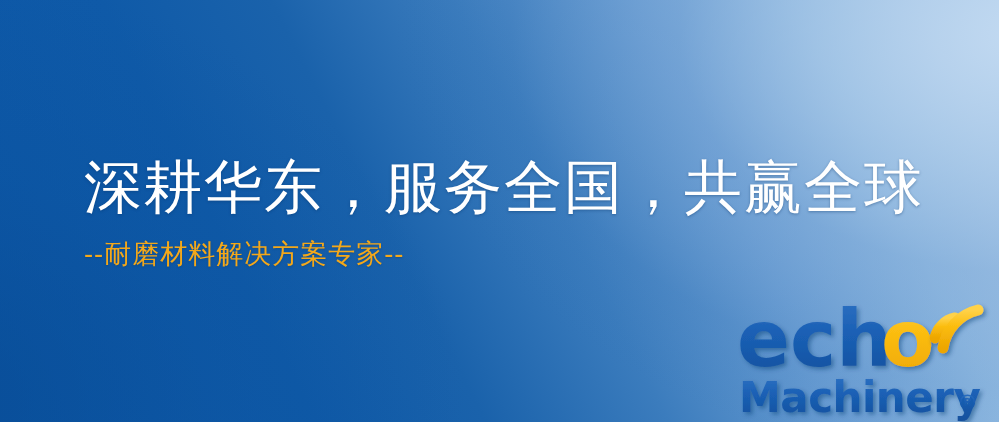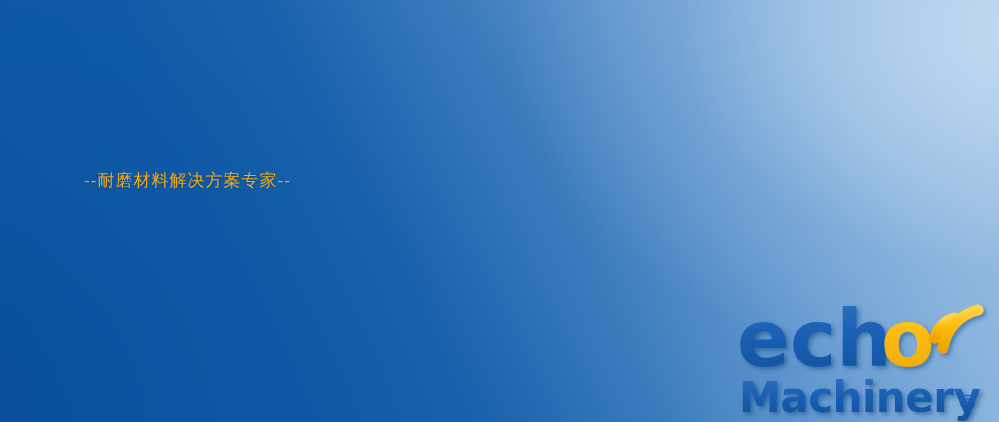--- a/index.html
+++ b/index.html
@@ -75,21 +75,21 @@
     line-height: 74px;
     color: #ffffff;
     letter-spacing: 2px;
     white-space: nowrap;
     text-shadow: 0 1px 3px rgba(8,50,100,0.40);
   }
 
   .subtitle {
     margin-top: 14px;
     font-family: "DejaVu Serif", "Liberation Serif", serif;
-    font-size: 17px;
+    font-size: 27px;
     line-height: 32px;
     color: #f3a81a;
     letter-spacing: 1px;
     white-space: nowrap;
     text-shadow: 0 1px 2px rgba(10,55,105,0.35);
   }
 
   
   .logo {
     position: absolute;
@@ -110,20 +110,21 @@
 </head>
 <body>
 
 <div class="banner">
 
   <div class="bg-gradient"></div>
   <div class="bg-glow"></div>
   <div class="bg-shade"></div>
 
   <div class="text-block">
+    <div class="headline">深耕华东，服务全国，共赢全球</div>
     <div class="subtitle">--耐磨材料解决方案专家--</div>
   </div>
 
   <div class="logo">
     <svg viewBox="0 0 258 128" xmlns="http://www.w3.org/2000/svg" aria-hidden="true">
       <defs>
         <linearGradient id="blueGrad" x1="0" y1="0" x2="0" y2="1">
           <stop offset="0%" stop-color="#2f73c4"></stop>
           <stop offset="45%" stop-color="#1a5fb4"></stop>
           <stop offset="100%" stop-color="#14509c"></stop>

